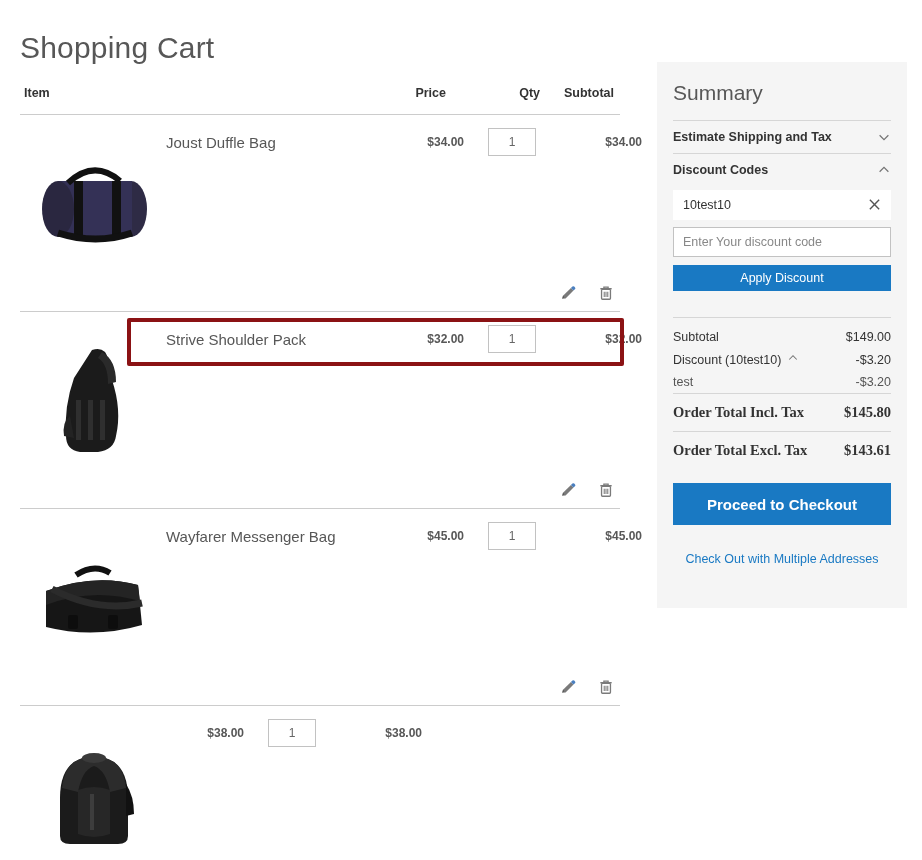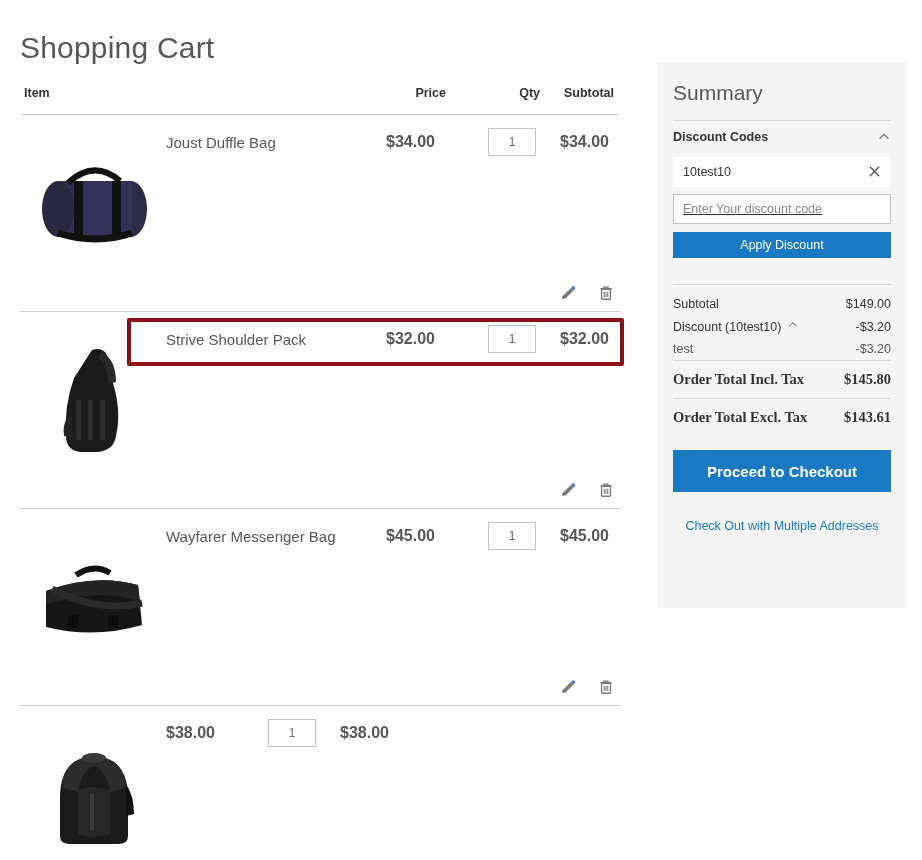--- a/index.html
+++ b/index.html
@@ -85,24 +85,24 @@
     padding-left: 146px;
     height: 34px;
   }
   .item-name {
     flex: 0 0 220px;
     font-size: 15px;
     color: #575757;
     font-weight: 400;
   }
   .item-price, .item-sub {
-    font-size: 16px;
+    font-size: 12px;
     font-weight: bold;
     color: #575757;
-    text-align: left;
+    text-align: right;
   }
   .item-price { flex: 0 0 78px; }
   .item-qty   { flex: 0 0 96px; display: flex; justify-content: center; }
   .item-sub   { flex: 0 0 86px; padding-right: 4px; }
 
   input.qty {
     width: 48px;
     height: 28px;
     border: 1px solid #c2c2c2;
     background: #ffffff;
@@ -199,21 +199,20 @@
   input.discount-input {
     width: 100%;
     height: 30px;
     margin-top: 7px;
     border: 1px solid #c2c2c2;
     background: #ffffff;
     padding: 0 9px;
     font-family: "Liberation Sans", sans-serif;
     font-size: 12.5px;
     color: #333333;
-    text-decoration: underline;
   }
   input.discount-input::placeholder { color: #888888; }
 
   button.btn-primary {
     width: 100%;
     height: 26px;
     margin-top: 8px;
     background: #1979c3;
     border: none;
     color: #ffffff;
@@ -441,20 +440,28 @@
       </div>
   </div>
 
   <div class="hl-box" id="hl-item-line"></div>
   <div class="hl-box" id="hl-discount-row"></div>
 
   <aside class="summary">
     <h2 class="summary-title">Summary</h2>
 
     
+    <div class="acc-item">
+      <span class="acc-title">Estimate Shipping and Tax</span>
+      <span class="chev">
+        <svg viewBox="0 0 16 16" width="14" height="14" aria-hidden="true">
+          <path d="M3 6 L8 11 L13 6" fill="none" stroke="#757575" stroke-width="1.4"></path>
+        </svg>
+      </span>
+    </div>
 
     
     <div class="acc-item">
       <span class="acc-title">Discount Codes</span>
       <span class="chev">
         <svg viewBox="0 0 16 16" width="14" height="14" aria-hidden="true">
           <path d="M3 10 L8 5 L13 10" fill="none" stroke="#757575" stroke-width="1.4"></path>
         </svg>
       </span>
     </div>

